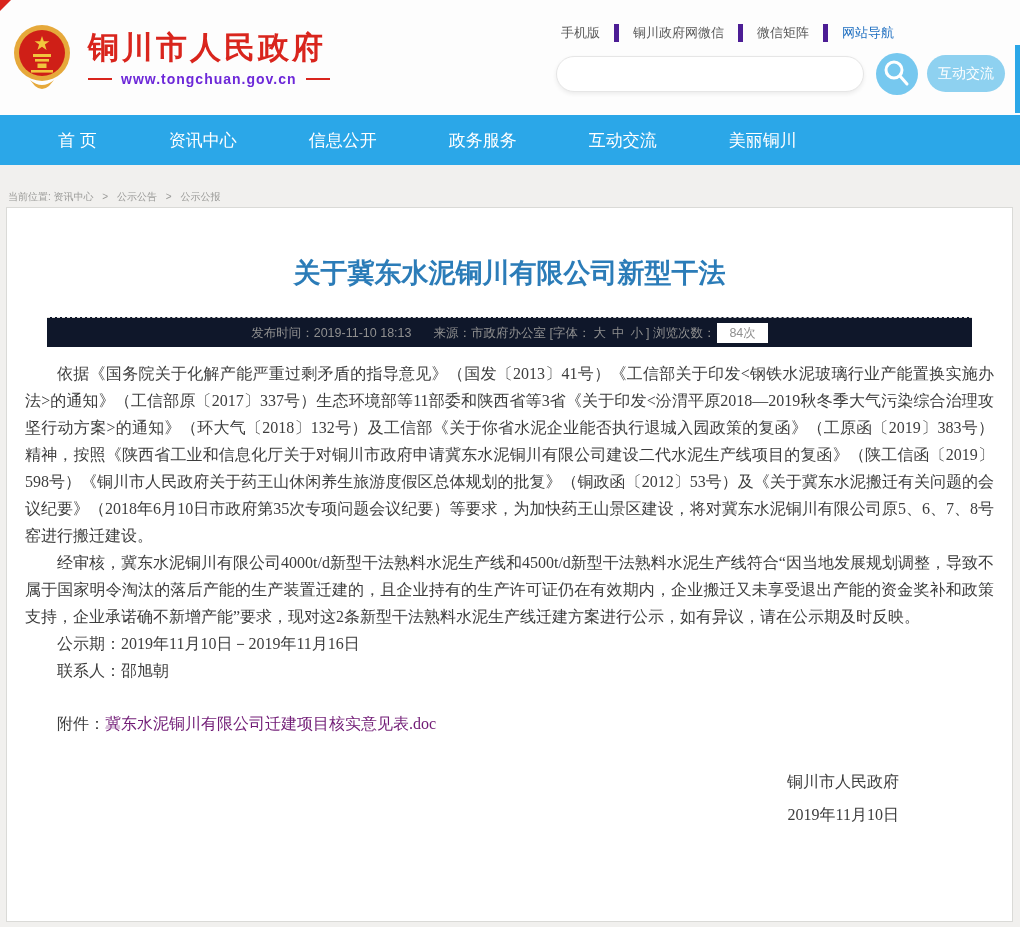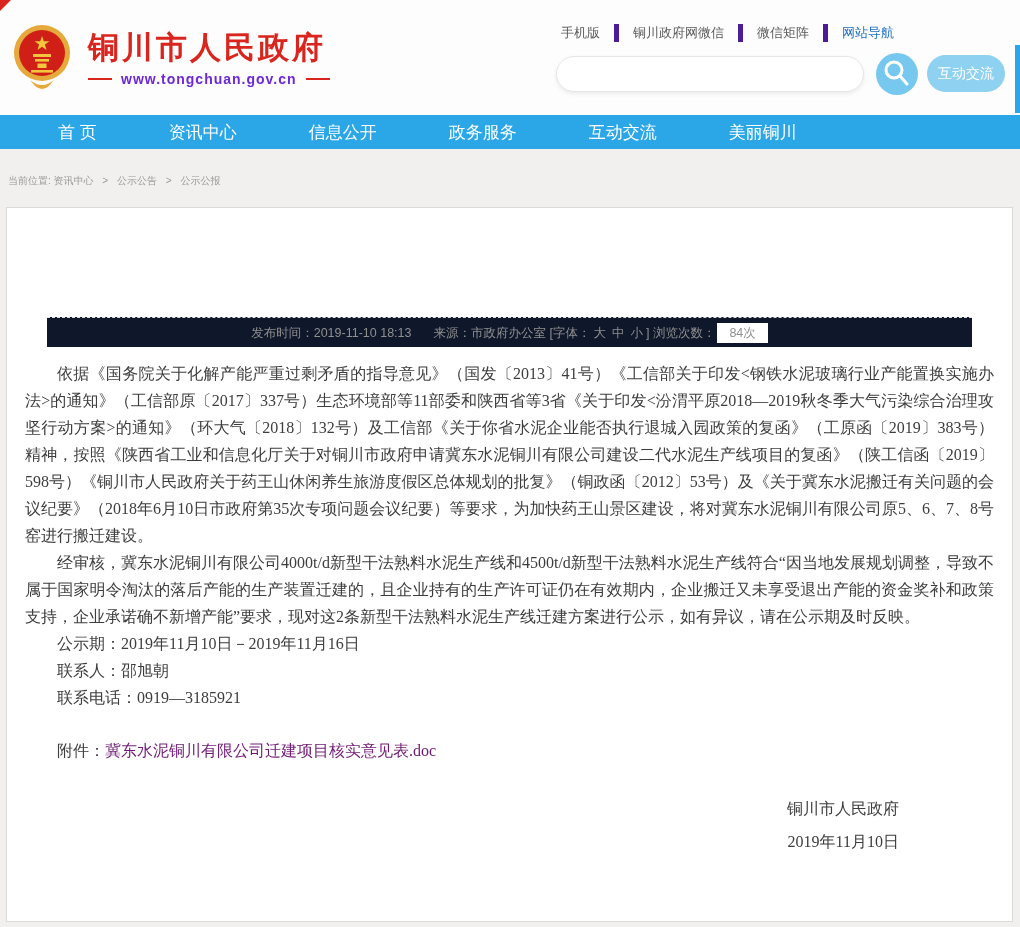--- a/index.html
+++ b/index.html
@@ -26,21 +26,21 @@
   .top-links .tlink.hl { color:#1f6fc0; }
   .search-input { position:absolute; left:556px; top:56px; width:308px; height:36px;
     border:1px solid #e6e6e6; border-radius:18px; background:#fff;
     box-shadow:0 2px 4px rgba(0,0,0,0.07); outline:none; padding:0 16px; font-size:14px; }
   .search-btn { position:absolute; left:876px; top:53px; width:42px; height:42px;
     border-radius:50%; background:#76c8ef; border:none; cursor:pointer; }
   .adv-btn { position:absolute; left:927px; top:55px; width:78px; height:37px;
     border-radius:19px; background:#8ed1f0; border:none; color:#fff; font-size:14px; cursor:pointer; }
   .edge-stripe { position:absolute; right:0; top:45px; width:5px; height:68px; background:#2ba7e8; }
   
-  .main-nav { width:100%; height:34px; background:#2ba7e8; display:flex; align-items:center;
+  .main-nav { width:100%; height:50px; background:#2ba7e8; display:flex; align-items:center;
     padding-left:58px; gap:72px; }
   .nav-item { color:#fff; font-size:17px; cursor:pointer; white-space:nowrap; }
   
   .breadcrumb { padding:25px 0 0 8px; font-size:10px; color:#9a9a98; }
   .breadcrumb .bc-sep { margin:0 6px; }
   .breadcrumb .bc-link { cursor:pointer; }
   
   .content-box { position:absolute; left:6px; top:207px; width:1007px; height:715px;
     background:#fff; border:1px solid #dadad7; overflow:hidden; }
   .article-title { margin:45px 55px 0; text-align:center; color:#2b7cb8;
@@ -117,35 +117,34 @@
   <span>当前位置:</span>
   <span class="bc-link">资讯中心</span>
   <span class="bc-sep">&gt;</span>
   <span class="bc-link">公示公告</span>
   <span class="bc-sep">&gt;</span>
   <span class="bc-link">公示公报</span>
 </div>
 
 <main class="content-box">
   <h1 class="article-title">
-    <br>
+    <span>关于冀东水泥铜川有限公司新型干法</span><br>
   </h1>
 
   <div class="meta-bar">
     <span>发布时间：</span><span>2019-11-10 18:13</span><span class="m-gap"></span><span>来源：</span><span>市政府办公室</span>
     <span>[字体：</span><span class="fs-btn">大</span><span class="fs-btn">中</span><span class="fs-btn">小</span><span>]</span>
     <span>浏览次数：</span><span class="views-val">84次</span>
   </div>
 
   <div class="article-body">
     <p>依据《国务院关于化解产能严重过剩矛盾的指导意见》（国发〔2013〕41号）《工信部关于印发&lt;钢铁水泥玻璃行业产能置换实施办法&gt;的通知》（工信部原〔2017〕337号）生态环境部等11部委和陕西省等3省《关于印发&lt;汾渭平原2018—2019秋冬季大气污染综合治理攻坚行动方案&gt;的通知》（环大气〔2018〕132号）及工信部《关于你省水泥企业能否执行退城入园政策的复函》（工原函〔2019〕383号）精神，按照《陕西省工业和信息化厅关于对铜川市政府申请冀东水泥铜川有限公司建设二代水泥生产线项目的复函》（陕工信函〔2019〕598号）《铜川市人民政府关于药王山休闲养生旅游度假区总体规划的批复》（铜政函〔2012〕53号）及《关于冀东水泥搬迁有关问题的会议纪要》（2018年6月10日市政府第35次专项问题会议纪要）等要求，为加快药王山景区建设，将对冀东水泥铜川有限公司原5、6、7、8号窑进行搬迁建设。</p>
     <p>经审核，冀东水泥铜川有限公司4000t/d新型干法熟料水泥生产线和4500t/d新型干法熟料水泥生产线符合“因当地发展规划调整，导致不属于国家明令淘汰的落后产能的生产装置迁建的，且企业持有的生产许可证仍在有效期内，企业搬迁又未享受退出产能的资金奖补和政策支持，企业承诺确不新增产能”要求，现对这2条新型干法熟料水泥生产线迁建方案进行公示，如有异议，请在公示期及时反映。</p>
     <p>公示期：2019年11月10日－2019年11月16日</p>
     <p>联系人：邵旭朝</p>
-    <p>联系电话：0919—3185921</p>
 
     <p class="attachment-line">
       <span>附件：</span><a>冀东水泥铜川有限公司迁建项目核实意见表.doc</a>
     </p>
 
     <div class="signature">
       <div>铜川市人民政府</div>
       <div>2019年11月10日</div>
     </div>
 

